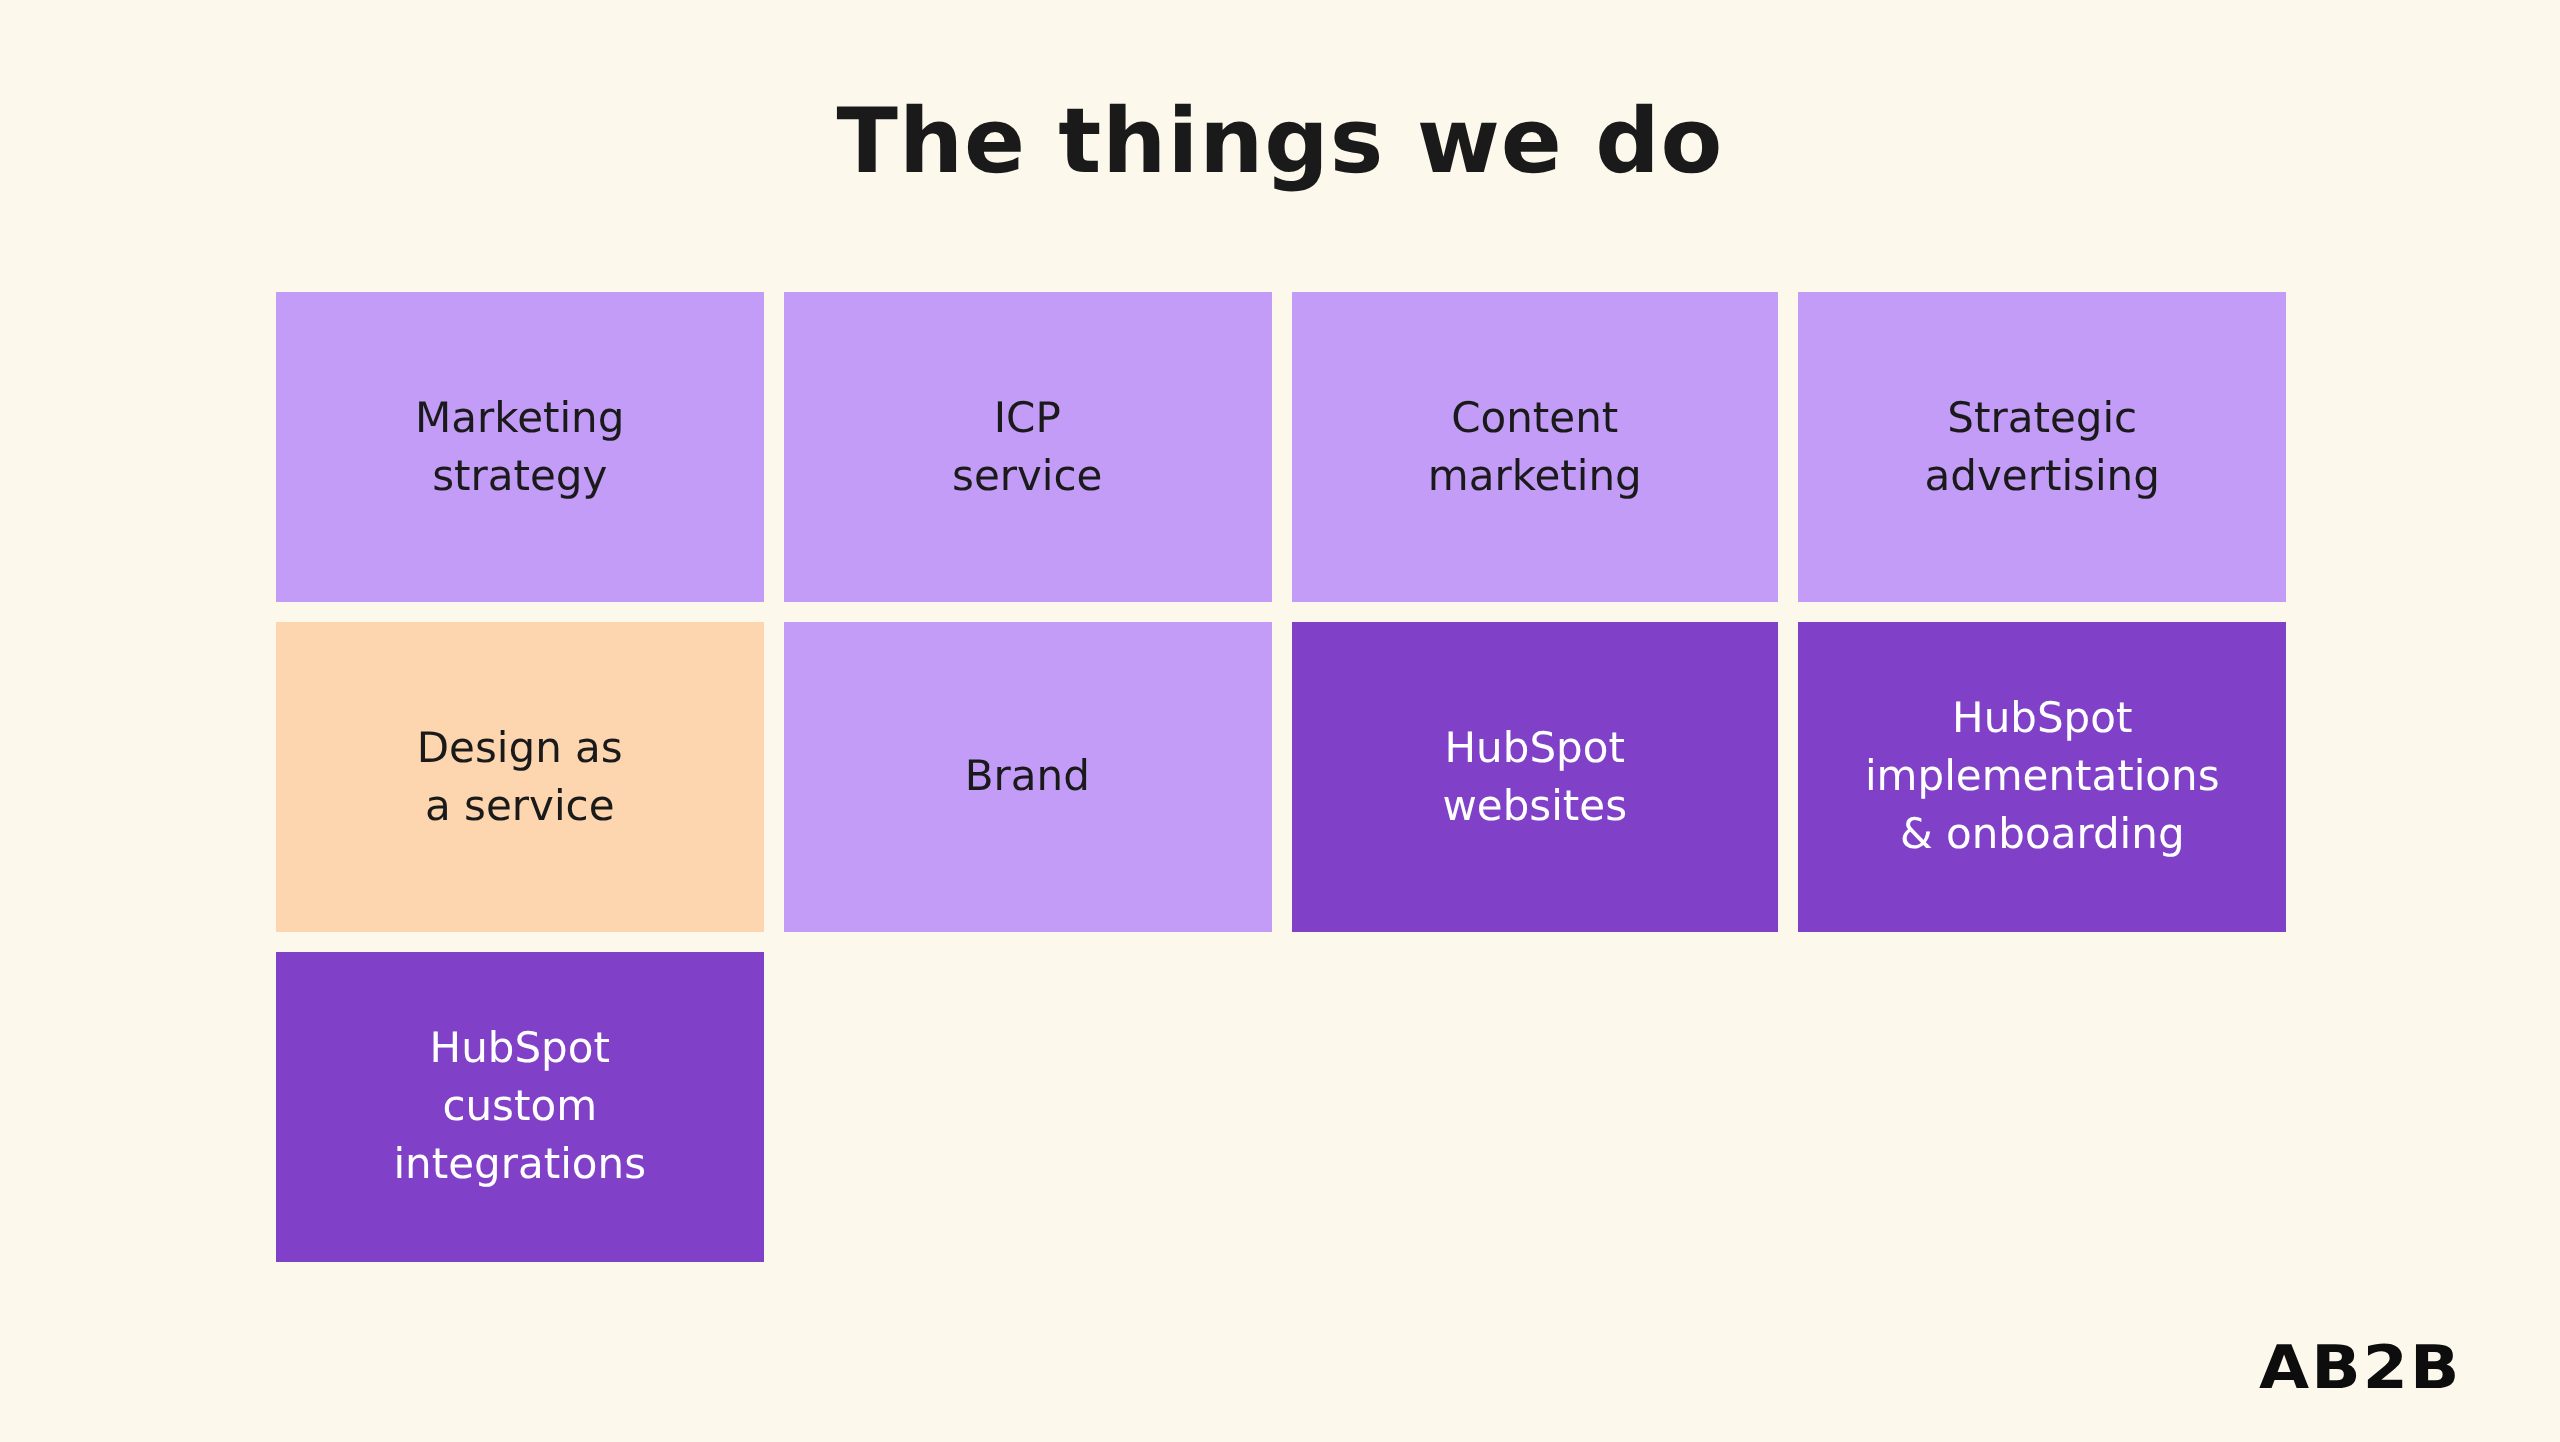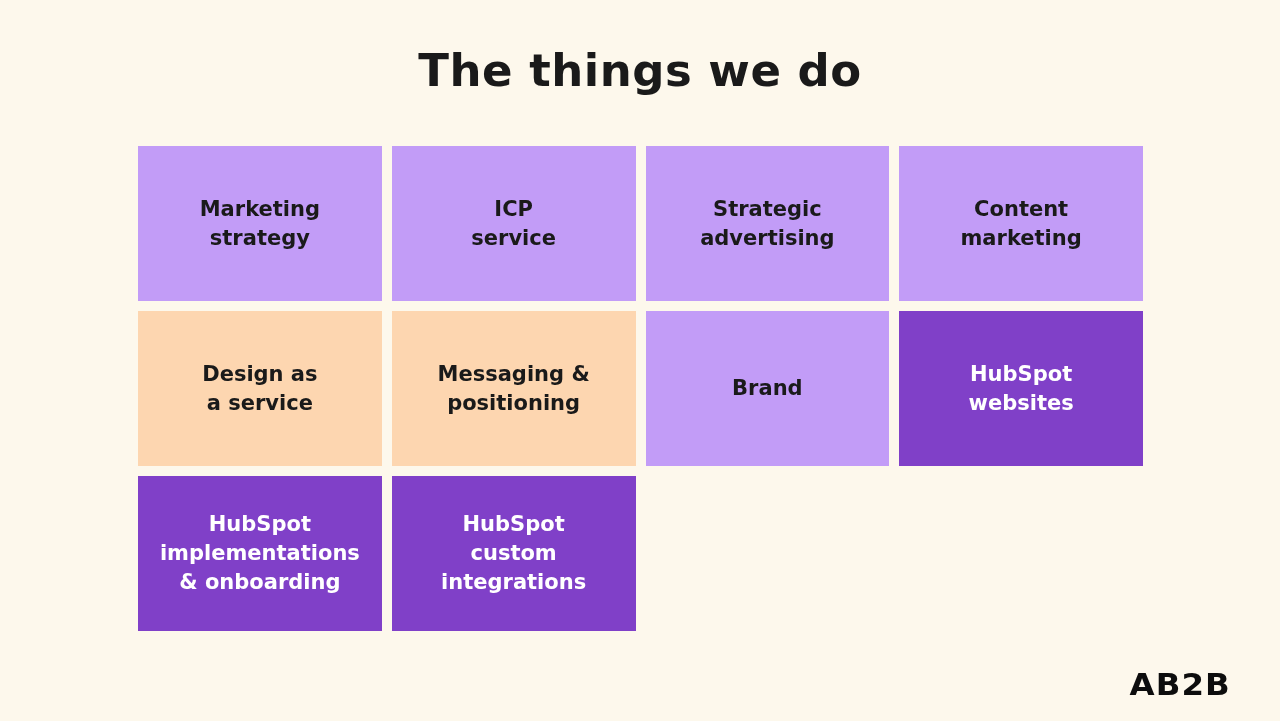--- a/index.html
+++ b/index.html
@@ -31,21 +31,21 @@
     grid-template-columns: repeat(4, 1fr);
     grid-template-rows: repeat(3, 1fr);
     gap: 10px;
   }
   .tile {
     display: flex;
     align-items: center;
     justify-content: center;
     text-align: center;
     font-size: 21px;
-    font-weight: 700;
+    font-weight: 400;
     line-height: 1.38;
     white-space: pre-line;
     color: var(--text-dark, #1A1A1A);
     padding: 8px;
   }
   .tile.light-purple { background: var(--light-purple, #C29CF7); }
   .tile.peach        { background: var(--peach, #FDD6B0); text-align: center; }
   .tile.dark-purple  { background: var(--dark-purple, #8040C8); color: var(--text-light, #FFFFFF); }
   .logo {
     position: absolute;
@@ -63,28 +63,26 @@
 
 <div class="slide">
 
   <h1 class="title">The things we do</h1>
 
   <div class="grid">
     <div class="tile light-purple">Marketing
 strategy</div>
     <div class="tile light-purple">ICP
 service</div>
+    <div class="tile light-purple">Content
+marketing</div>
     <div class="tile light-purple">Strategic
 advertising</div>
-    <div class="tile light-purple">Content
-marketing</div>
     <div class="tile peach">Design as
 a service</div>
-    <div class="tile peach">Messaging &amp;
-positioning</div>
     <div class="tile light-purple">Brand</div>
     <div class="tile dark-purple">HubSpot
 websites</div>
     <div class="tile dark-purple">HubSpot
 implementations
 &amp; onboarding</div>
     <div class="tile dark-purple">HubSpot
 custom
 integrations</div>
   </div>

